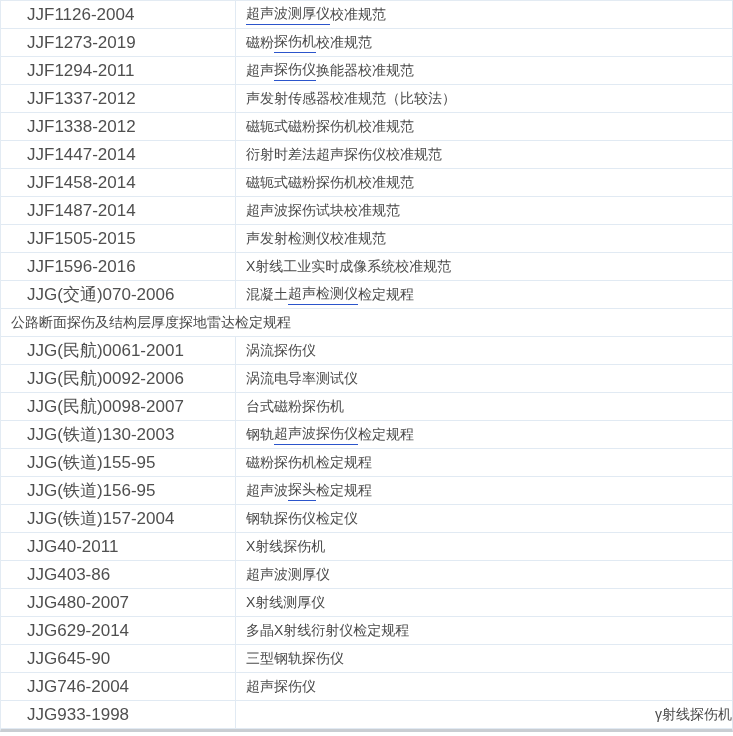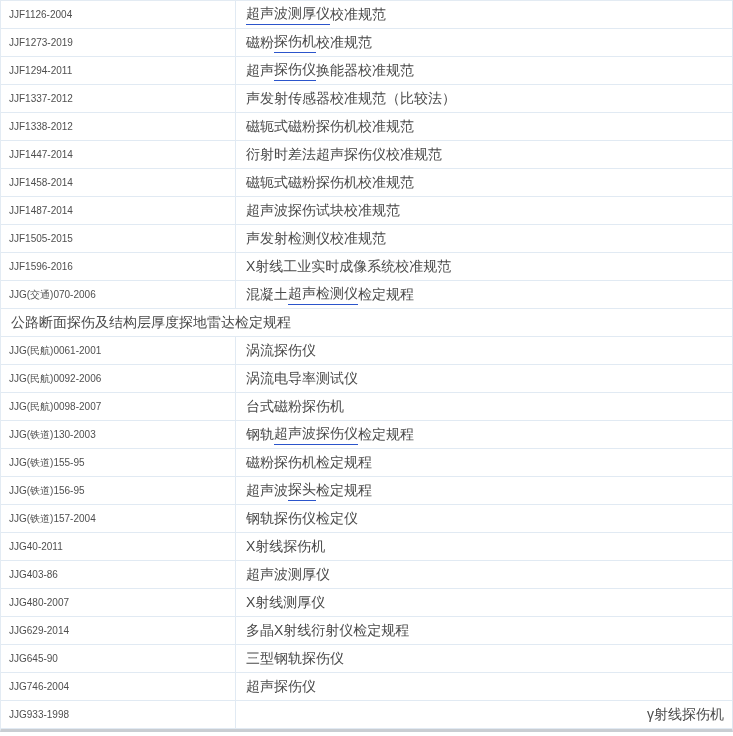--- a/index.html
+++ b/index.html
@@ -28,30 +28,29 @@
   .cell {
     box-sizing: border-box;
     height: 100%;
     display: flex;
     align-items: center;
     overflow: hidden;
     white-space: nowrap;
   }
   .cell.code {
     width: 235px;
-    padding-left: 8px;
+    padding-left: 26px;
     border-right: 1px solid #e1eaf3;
-    font-size: 10px;
+    font-size: 17px;
     color: #4f4f4f;
     flex: none;
   }
   .cell.title {
     flex: 1;
     padding-left: 10px;
-    padding-right: 8px;
   }
   .cell.title.align-right {
     justify-content: flex-end;
   }
   .term-link {
     border-bottom: 1px solid #2b55cc;
     padding-bottom: 1px;
     cursor: pointer;
   }
 </style>

